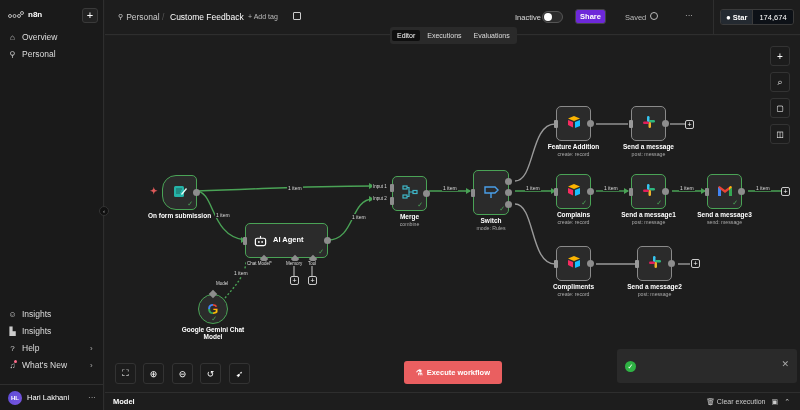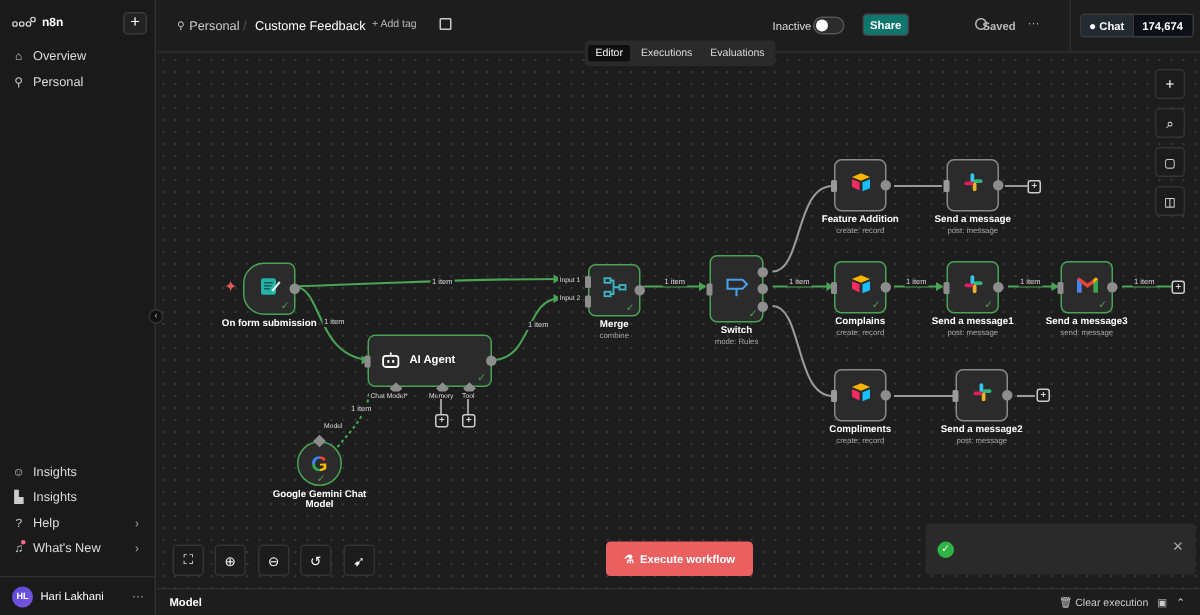--- a/index.html
+++ b/index.html
@@ -20,28 +20,28 @@
 .collapse-btn{position:absolute;left:99px;top:206px;width:10px;height:10px;border-radius:50%;background:#111;border:1px solid #333;font-size:6px;color:#bbb;text-align:center;line-height:8px;z-index:5;}
 
 #header{position:absolute;left:105px;top:0;width:695px;height:35px;background:#1d1d1d;border-bottom:1px solid #2e2e2e;}
 .crumb{position:absolute;top:12px;font-size:8.5px;color:#ccc;display:flex;align-items:center;gap:3px;}
 .crumb.title{color:#fff;}
 .addtag{position:absolute;top:13px;left:143px;font-size:7px;color:#bbb;}
 .ext-ic{position:absolute;top:12px;left:188px;width:8px;height:8px;border:1px solid #ccc;border-radius:1px;}
 .inactive{position:absolute;left:410px;top:13px;font-size:7.5px;color:#ddd;}
 .toggle{position:absolute;left:437px;top:11px;width:21px;height:12px;border-radius:6px;background:#2c2c2c;border:1px solid #555;}
 .toggle .knob{position:absolute;left:1px;top:1px;width:8px;height:8px;border-radius:50%;background:#fff;}
-.share{position:absolute;left:470px;top:9px;width:31px;height:15px;border:1px solid #444;background:#0f766e;border-radius:3px;font-size:7.5px;color:#fff;text-align:center;line-height:13px;font-weight:bold;}
-.saved{position:absolute;left:550px;top:13px;font-size:7.5px;color:#bbb;font-weight:bold;}
+.share{position:absolute;left:470px;top:9px;width:31px;height:15px;border:1px solid #444;background:#6d28d9;border-radius:3px;font-size:7.5px;color:#fff;text-align:center;line-height:13px;font-weight:bold;}
+.saved{position:absolute;left:520px;top:13px;font-size:7.5px;color:#bbb;}
 .hist{position:absolute;left:545px;top:12px;width:8px;height:8px;border:1px solid #bbb;border-radius:50%;}
 .dots{position:absolute;left:580px;top:11px;font-size:8px;color:#bbb;}
 .hdr-div{position:absolute;left:608px;top:0;width:1px;height:35px;background:#2e2e2e;}
 .gh{position:absolute;left:615px;top:9px;height:16px;display:flex;border:1px solid #3a3a3a;border-radius:3px;overflow:hidden;}
 .gh .star{background:#242a31;color:#fff;font-size:7.5px;font-weight:bold;display:flex;align-items:center;gap:2px;padding:0 5px;}
-.gh .count{background:#0d1117;color:#fff;font-size:7.5px;font-weight:bold;padding:0 6px;display:flex;align-items:center;border-left:1px solid #3a3a3a;}
+.gh .count{background:#0d1117;color:#fff;font-size:7.5px;font-weight:normal;padding:0 6px;display:flex;align-items:center;border-left:1px solid #3a3a3a;}
 
 .tabs{position:absolute;left:390px;top:27px;height:17px;background:#2a2a2a;border-radius:3px;display:flex;align-items:center;padding:2px;gap:2px;z-index:4;}
 .tab{font-size:7px;color:#ddd;padding:2px 5px;border-radius:2px;}
 .tab.active{background:#0e0e0e;color:#fff;}
 
 #canvas{position:absolute;left:105px;top:36px;width:695px;height:356px;background-color:#1d1d1d;background-image:radial-gradient(#3a3a3a 0.6px,transparent 0.7px);background-size:8px 8px;overflow:hidden;}
 #edges{position:absolute;left:0;top:0;}
 .node{position:absolute;background:#2b2b2b;border:1.5px solid #4aa356;border-radius:5px;}
 .node.gray{border-color:#8a8a8a;}
 .node .lbl{position:absolute;top:100%;margin-top:3px;left:50%;transform:translateX(-50%);white-space:nowrap;text-align:center;font-size:6.5px;font-weight:bold;color:#fff;}
@@ -133,21 +133,21 @@
         <div class="knob"></div>
       </div>
     <div class="share">Share</div>
     <div class="saved">Saved</div>
     <div class="hist"></div>
     <div class="dots">···</div>
     <div class="hdr-div"></div>
     <div class="gh">
       <div class="star">
           <span style="font-size:8px">●</span>
-          <span>Chat</span>
+          <span>Star</span>
         </div>
       <div class="count">174,674</div>
     </div>
   </div>
 
   <div class="tabs">
     <div class="tab active">Editor</div>
     <div class="tab">Executions</div>
     <div class="tab">Evaluations</div>
   </div>

